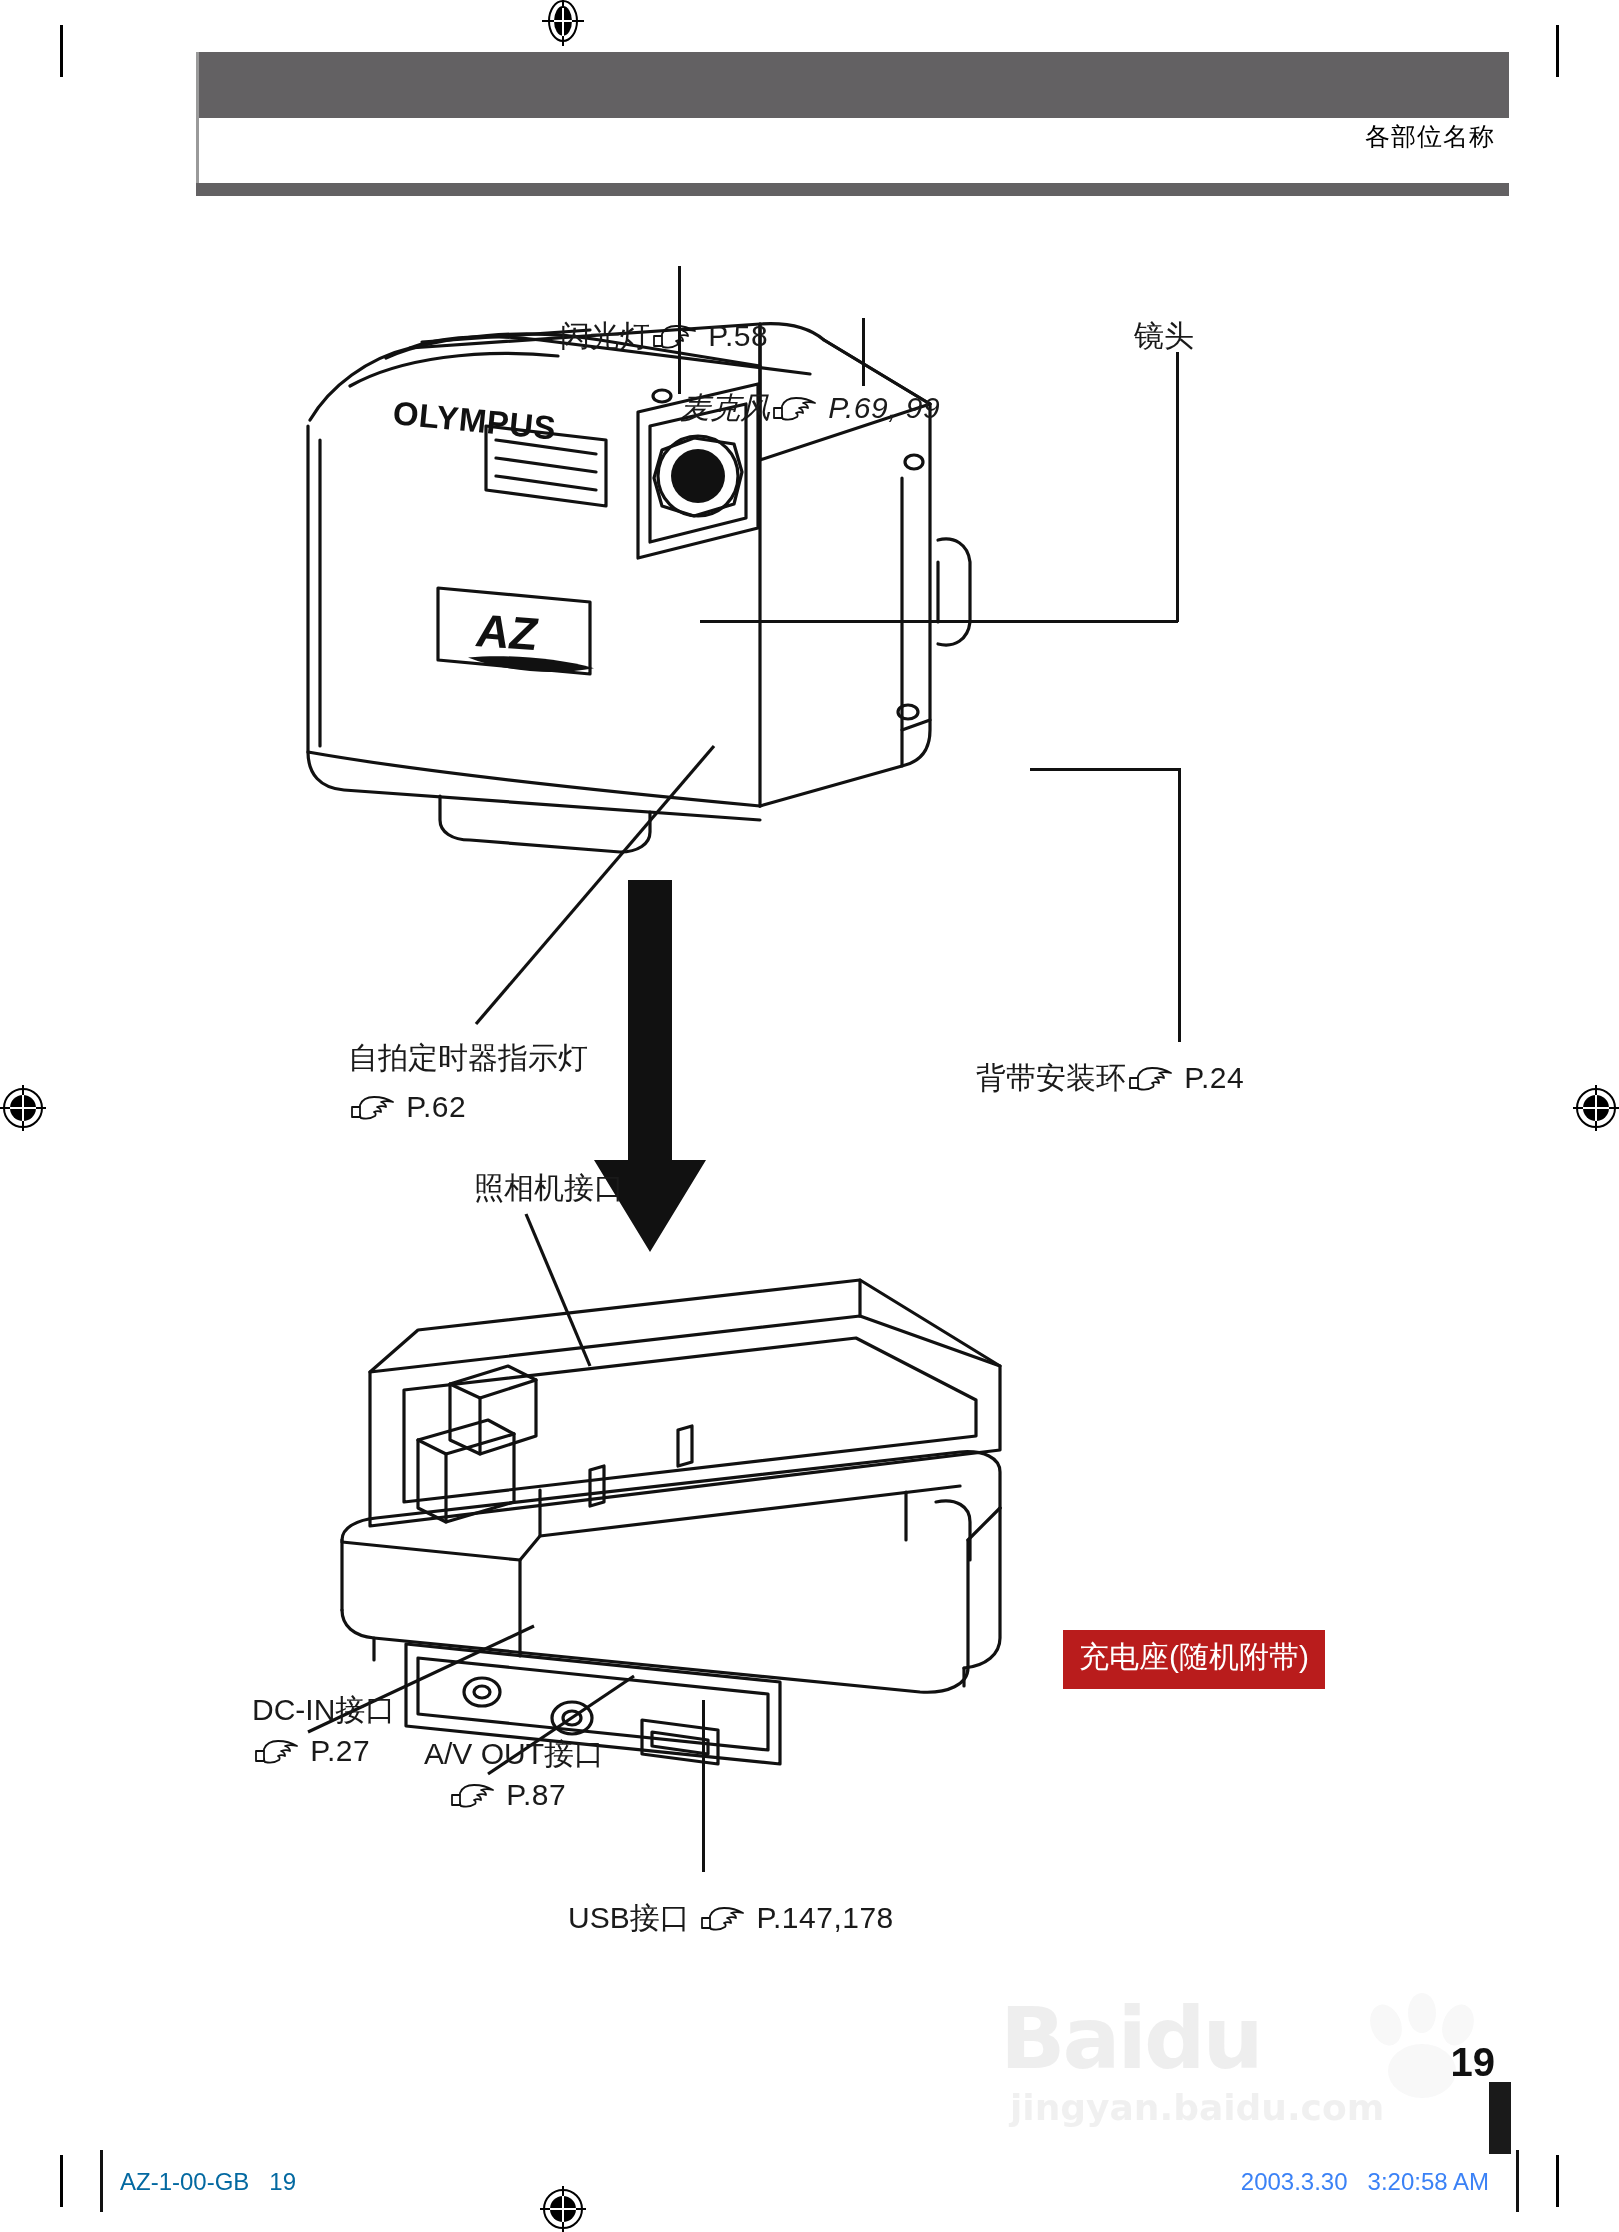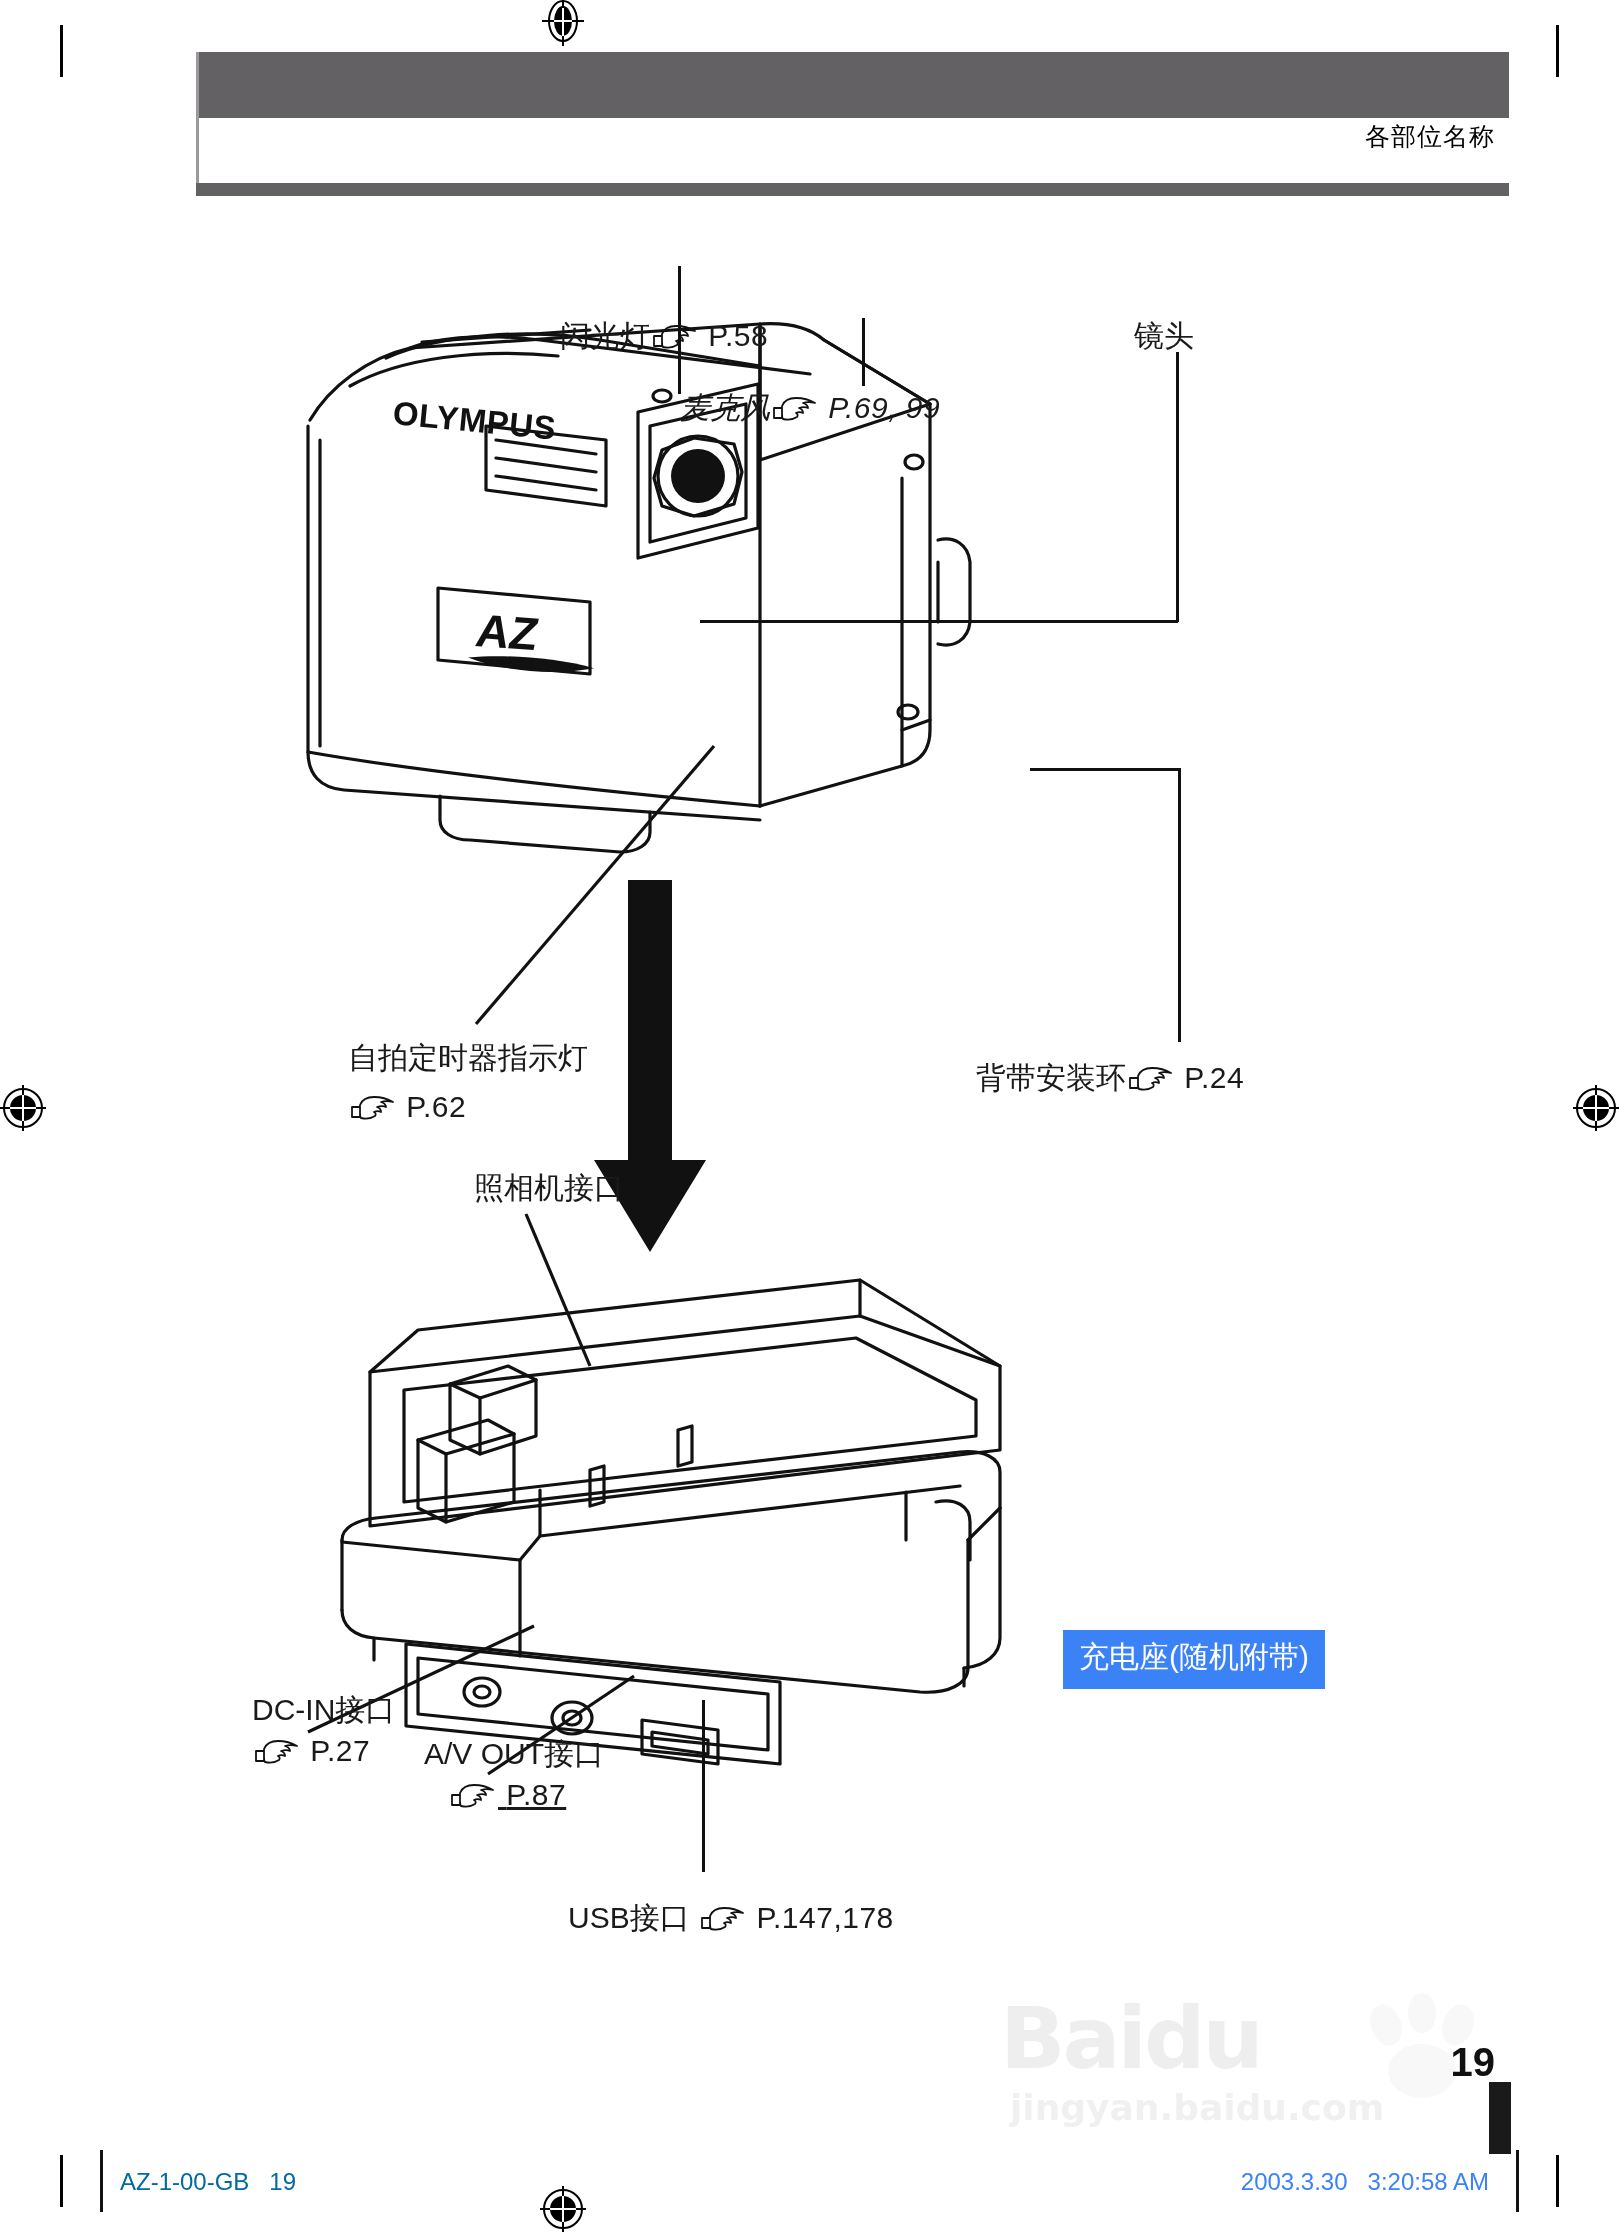--- a/index.html
+++ b/index.html
@@ -18,21 +18,21 @@
   
   .callout{font-size:30px;color:#1a1a1a;white-space:nowrap;line-height:1.30;}
   .callout .pg{letter-spacing:0.5px;}
   .hand{display:inline-block;width:46px;height:26px;vertical-align:-4px;margin:0 2px;}
   .hand svg{display:block;overflow:visible;}
   
   .leader{position:absolute;background:#111;}
   .leaderv{width:3px;}
   .leaderh{height:3px;}
   
-  #cradle-badge{left:1063px;top:1630px;background:#3b82f6;color:#fff;
+  #cradle-badge{left:1063px;top:1630px;background:#b91c1c;color:#fff;
      font-size:30px;padding:7px 16px 11px 16px;white-space:nowrap;}
   
   #page-number{right:124px;top:2040px;font-size:40px;font-weight:bold;color:#111;}
   #page-tab{right:108px;top:2082px;width:22px;height:72px;background:#1a1a1a;}
   
   #footer-left{left:120px;top:2168px;font-size:24px;color:#0369a1;white-space:pre;}
   #footer-right{right:130px;top:2168px;font-size:24px;color:#3b82f6;white-space:pre;}
   #footer-rule-l{left:100px;top:2150px;width:3px;height:62px;background:#111;}
   #footer-rule-r{right:100px;top:2150px;width:3px;height:62px;background:#111;}
   
@@ -290,21 +290,21 @@
 
 <div class="abs callout" style="left:252px;top:1690px;">
   <div>DC-IN接口</div>
   <div style="margin-top:2px;"><span class="hand"><svg viewBox="0 0 46 26">
           <path d="M2 12 L2 22 L10 22 L10 12 Z M10 10 C12 5 17 2 24 2 C31 2 38 4 43 7 C39 6 34 6 31 7 C34 8 36 10 36 12 C34 11 30 11 27 12 C30 13 31 15 31 17 C29 16 26 16 24 17 C26 18 26 20 25 21 C22 23 16 24 11 23 C10 22 10 20 10 18 Z" fill="none" stroke="#111" stroke-width="1.8" stroke-linejoin="round"></path>
         </svg></span> <span class="pg">P.27</span></div>
 </div>
 
 <div class="abs callout" style="left:424px;top:1734px;">
   <div>A/V OUT接口</div>
-  <div style="margin-top:2px;margin-left:24px;text-decoration:underline;"><span class="hand"><svg viewBox="0 0 46 26">
+  <div style="margin-top:2px;margin-left:24px;"><span class="hand"><svg viewBox="0 0 46 26">
           <path d="M2 12 L2 22 L10 22 L10 12 Z M10 10 C12 5 17 2 24 2 C31 2 38 4 43 7 C39 6 34 6 31 7 C34 8 36 10 36 12 C34 11 30 11 27 12 C30 13 31 15 31 17 C29 16 26 16 24 17 C26 18 26 20 25 21 C22 23 16 24 11 23 C10 22 10 20 10 18 Z" fill="none" stroke="#111" stroke-width="1.8" stroke-linejoin="round"></path>
         </svg></span> <span class="pg">P.87</span></div>
 </div>
 
 <div class="abs callout" style="left:568px;top:1898px;">
   <span>USB接口</span> <span class="hand"><svg viewBox="0 0 46 26">
         <path d="M2 12 L2 22 L10 22 L10 12 Z M10 10 C12 5 17 2 24 2 C31 2 38 4 43 7 C39 6 34 6 31 7 C34 8 36 10 36 12 C34 11 30 11 27 12 C30 13 31 15 31 17 C29 16 26 16 24 17 C26 18 26 20 25 21 C22 23 16 24 11 23 C10 22 10 20 10 18 Z" fill="none" stroke="#111" stroke-width="1.8" stroke-linejoin="round"></path>
       </svg></span> <span class="pg">P.147,178</span>
 </div>
 

